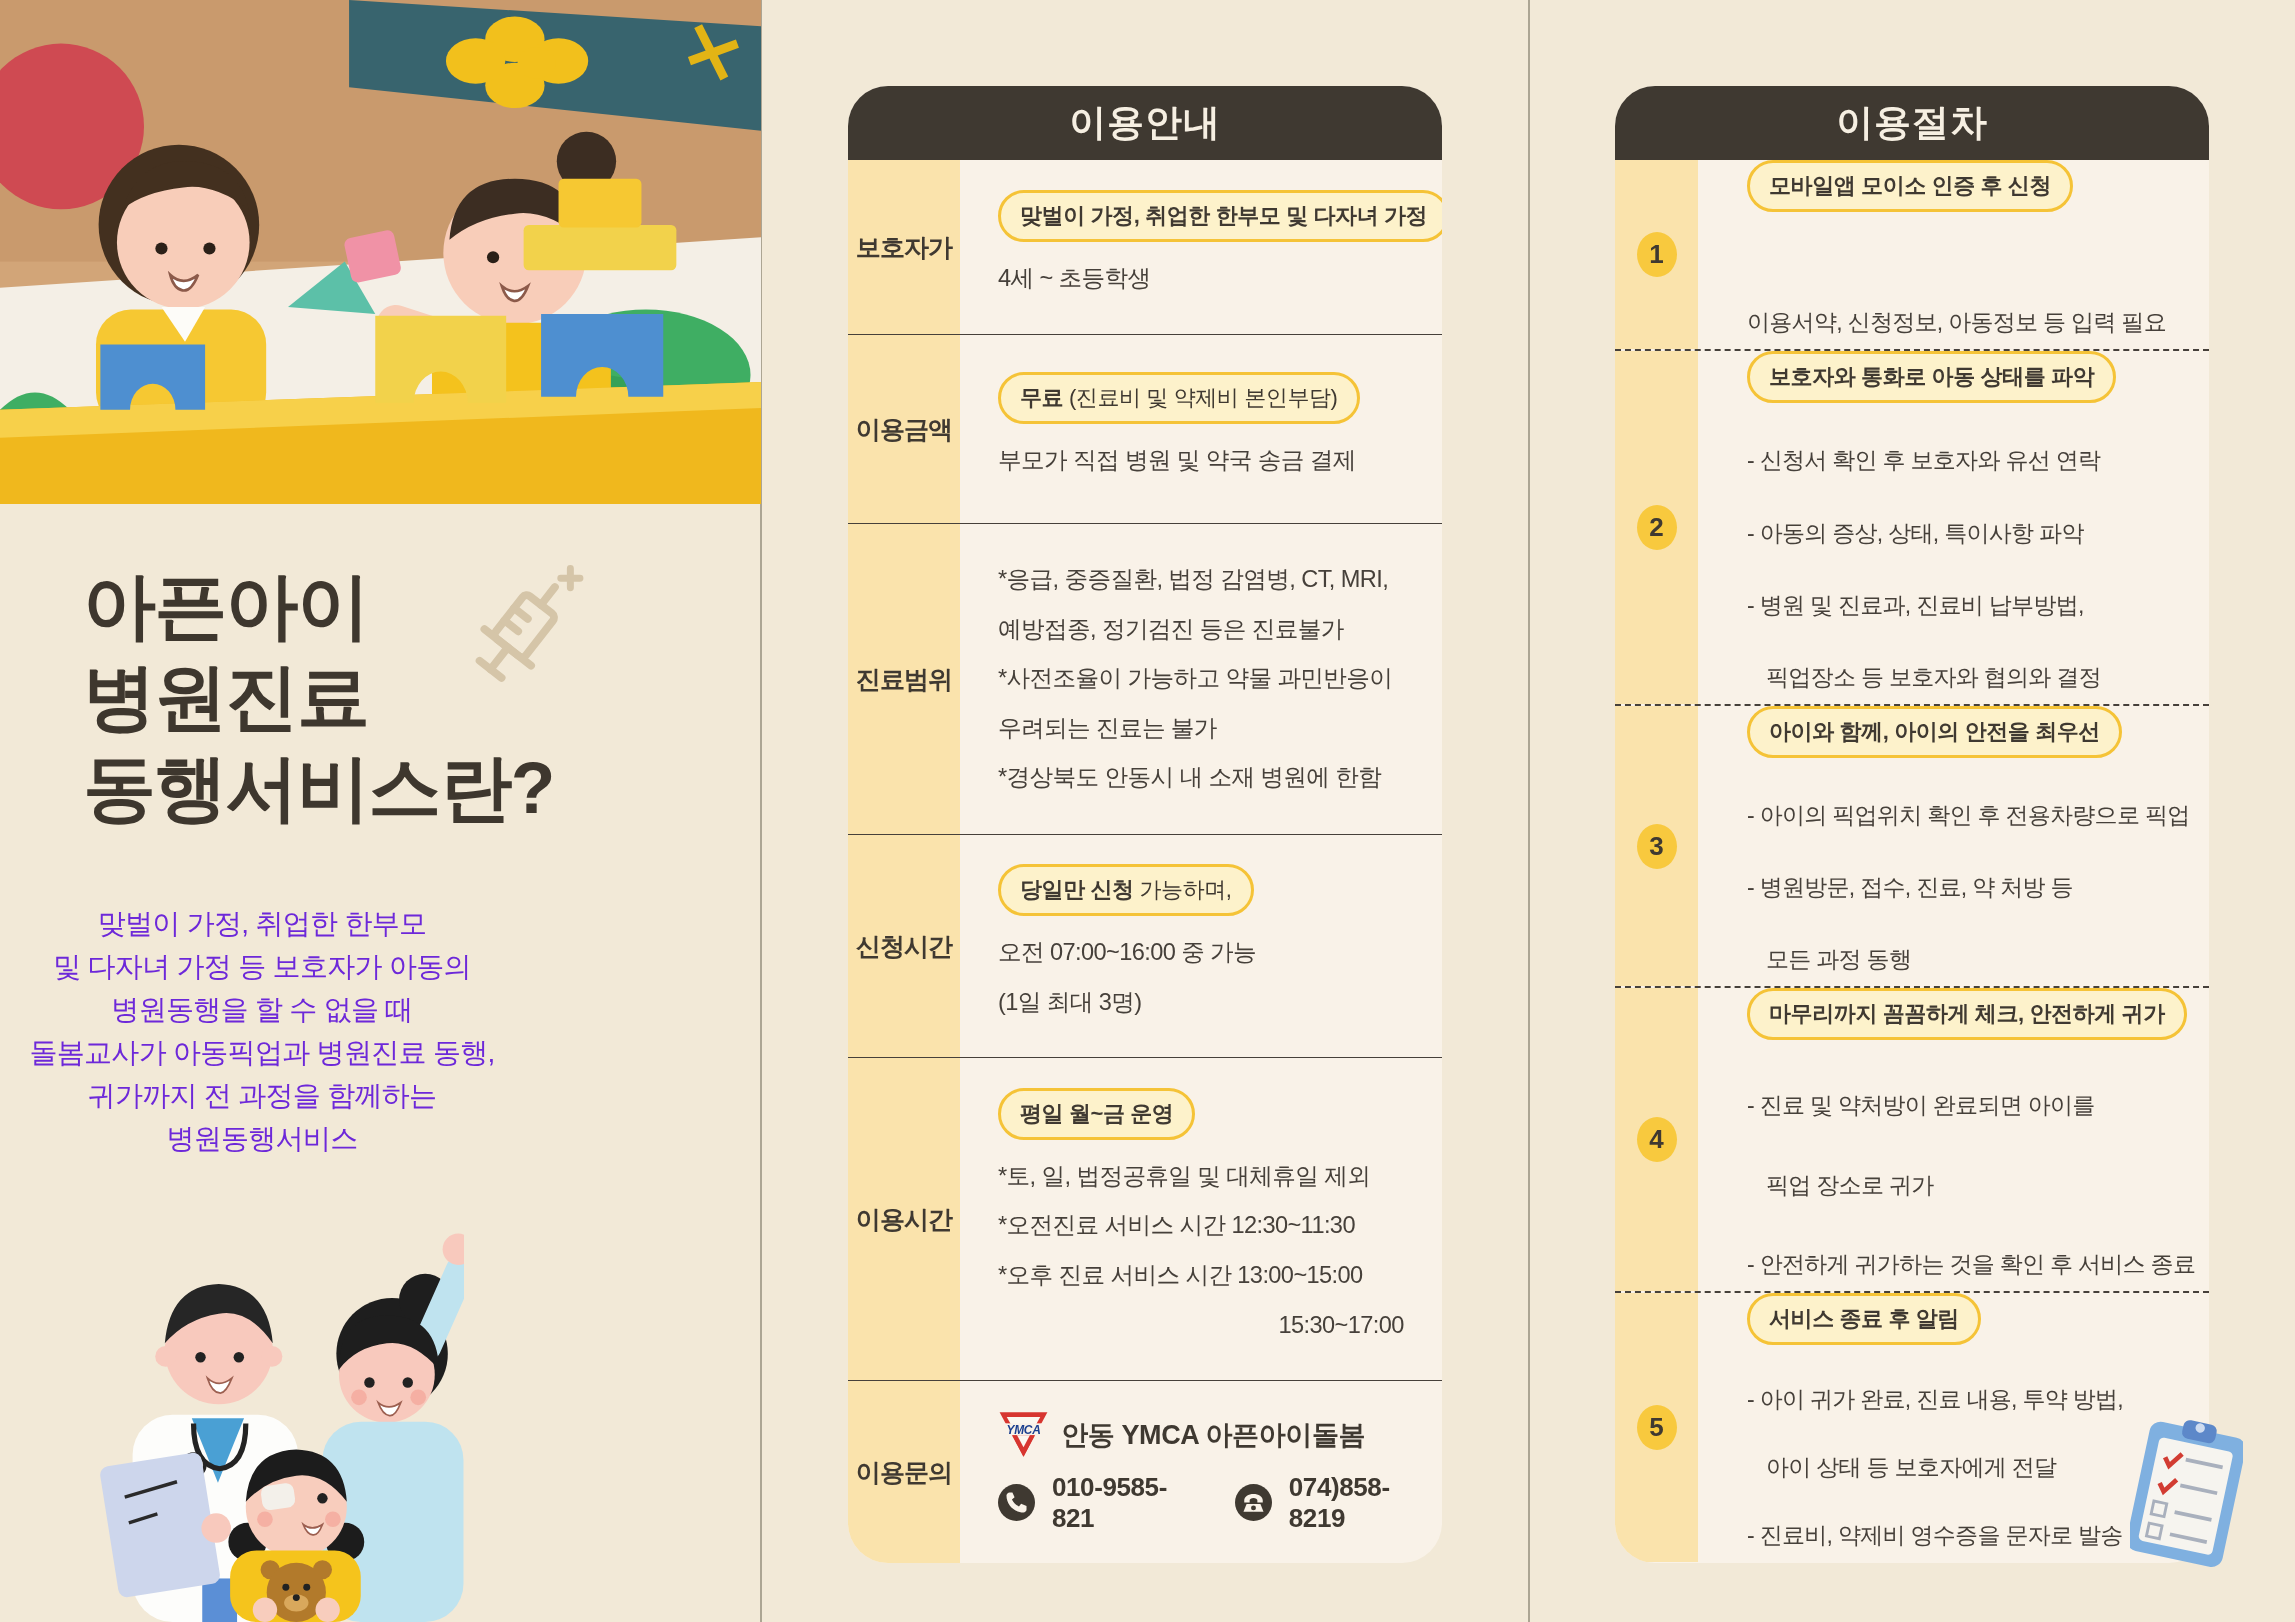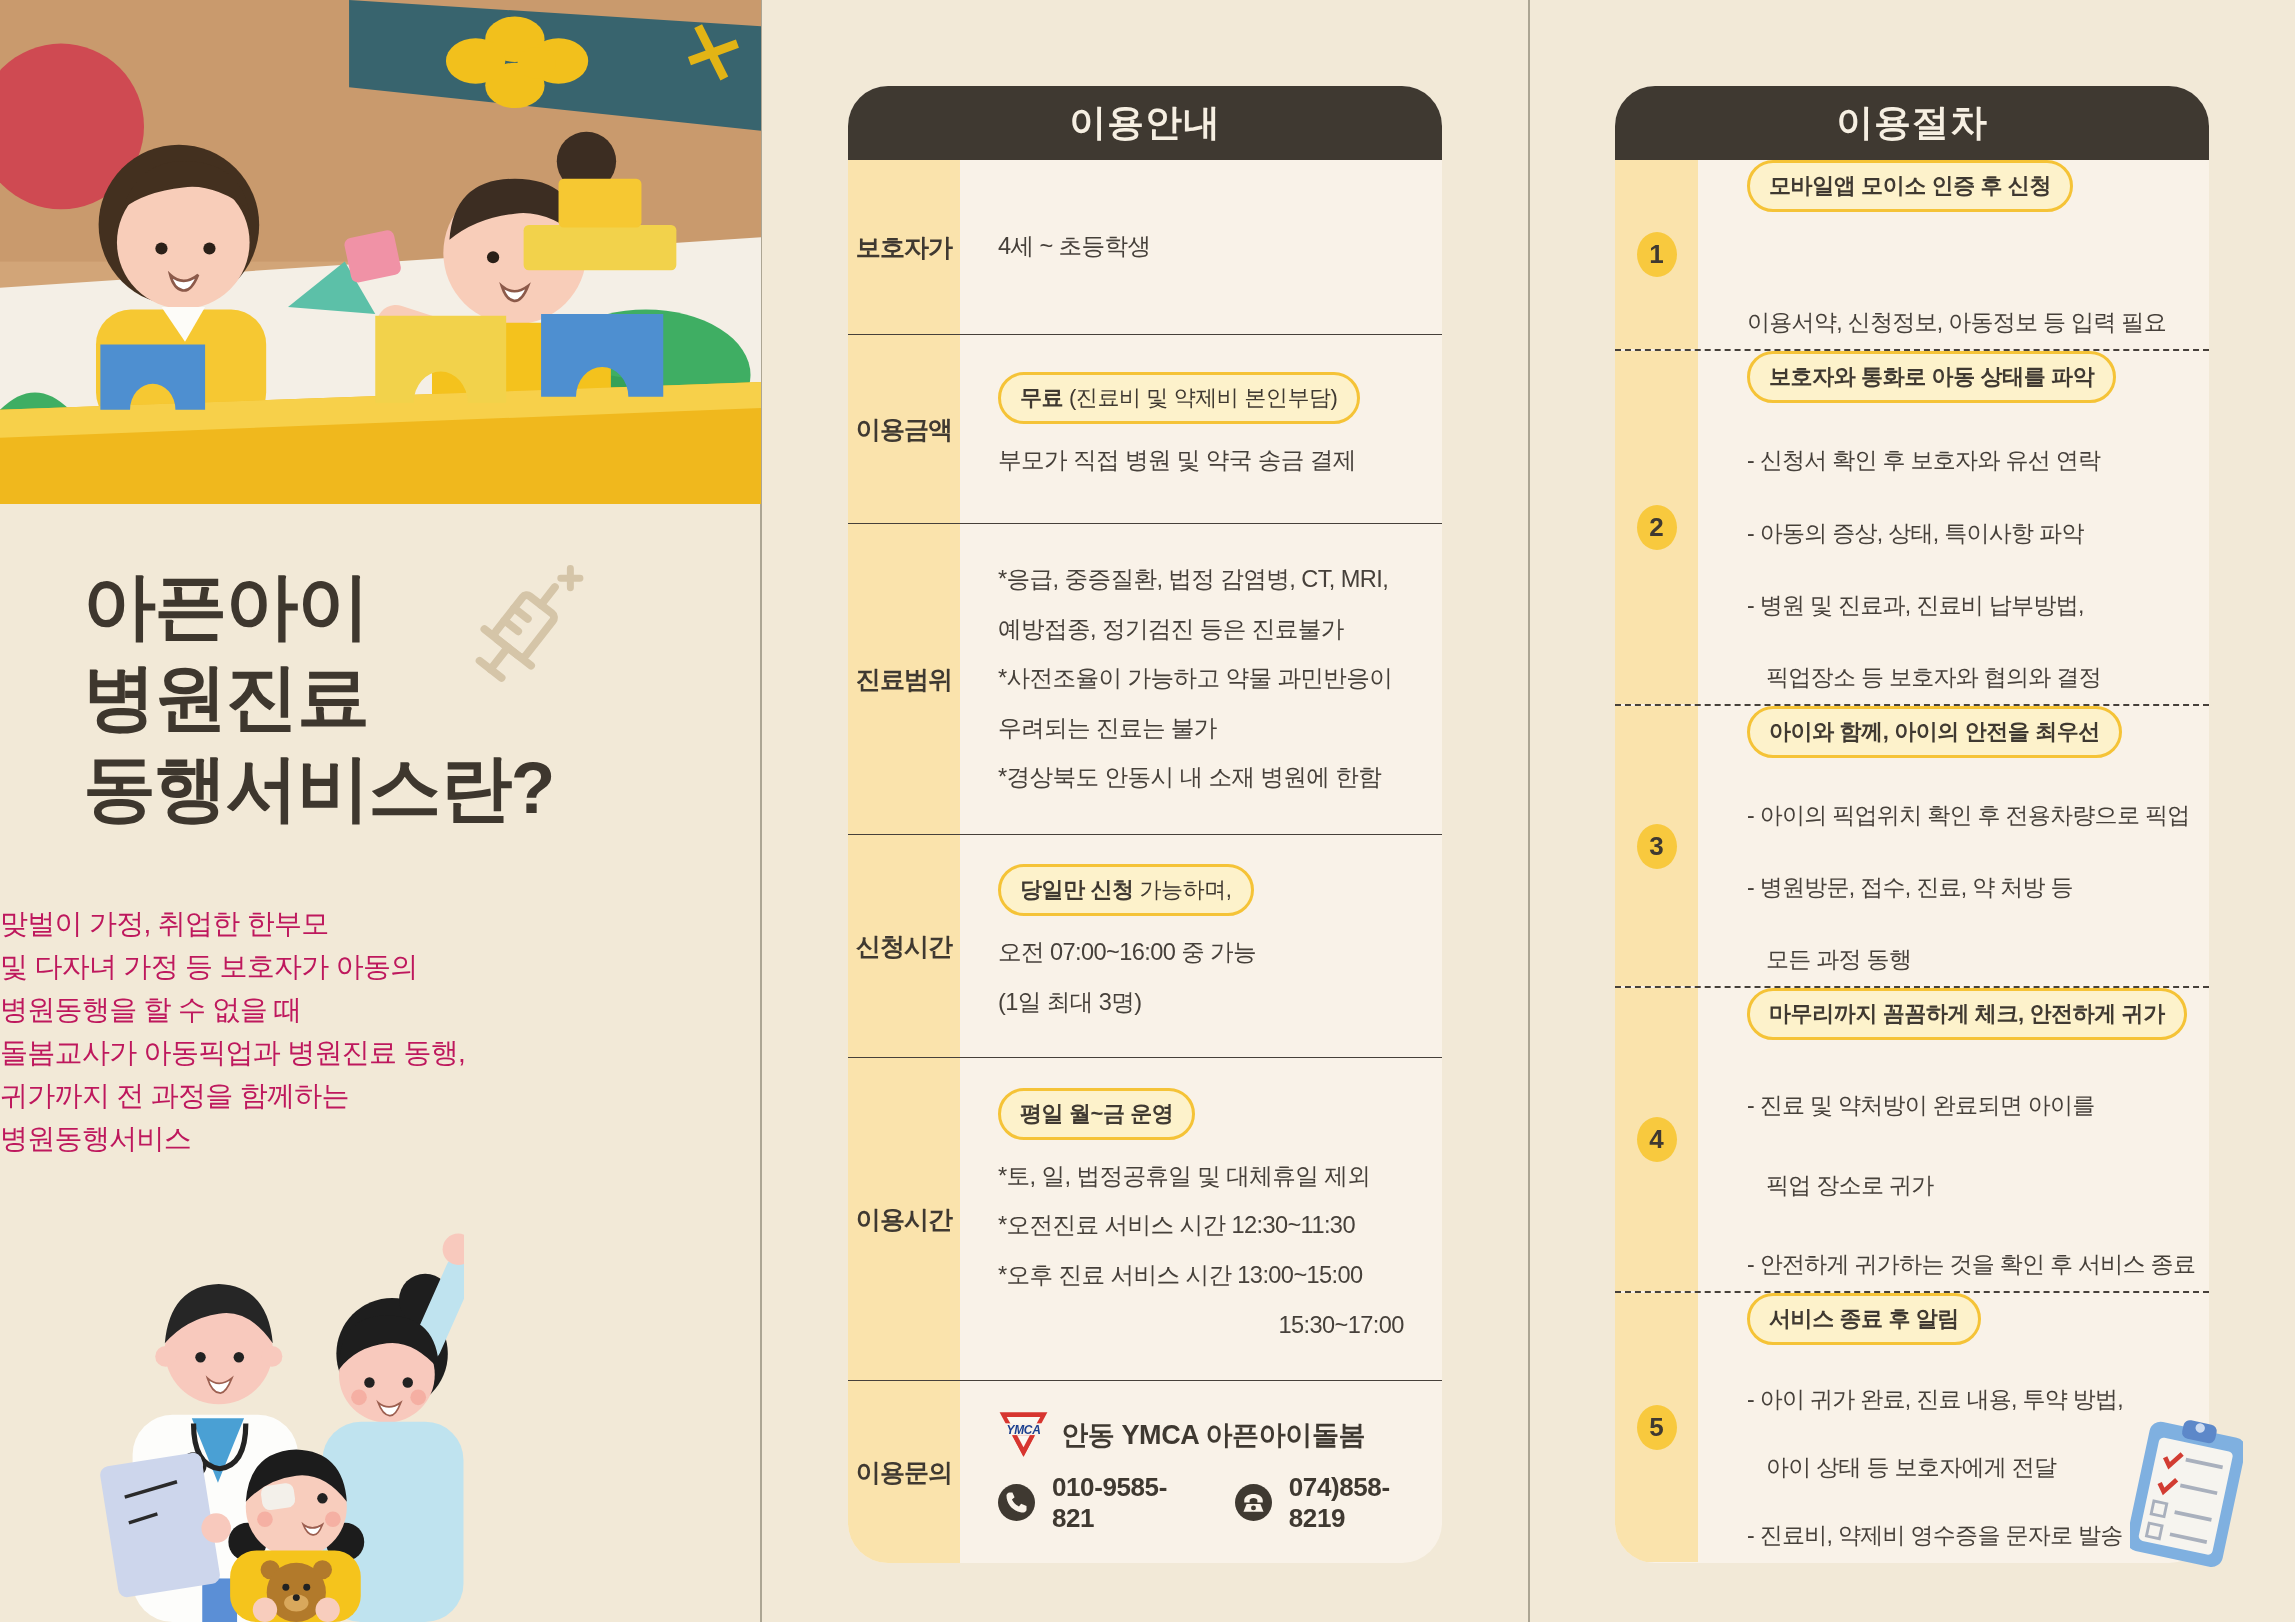--- a/index.html
+++ b/index.html
@@ -6,22 +6,22 @@
   body{font-family:"Liberation Sans", sans-serif; background:#e9e0cd;}
   #page{position:relative; width:2295px; height:1623px; background:#f2e9d7; overflow:hidden;}
 
   .vline{position:absolute; top:0; bottom:0; width:1.7px; background:#aca593;}
 
   
   #photo{position:absolute; left:0; top:0; width:761px; height:504px;}
   .left-title{position:absolute; left:83px; top:560px; font-size:73px; line-height:91px;
     font-weight:700; color:#3e372e; letter-spacing:-1.7px; white-space:nowrap;}
   #syringe{position:absolute; left:449px; top:559px; width:140px; height:148px;}
-  .left-desc{position:absolute; left:0; top:902px; width:524px; 
-    font-size:28px; line-height:43px; color:#be185d; font-weight:500; letter-spacing:-0.7px;}
+  .left-desc{position:absolute; left:0; top:902px; width:524px; text-align:center;
+    font-size:28px; line-height:43px; color:#6d28d9; font-weight:500; letter-spacing:-0.7px;}
   #family{position:absolute; left:45px; top:1204px; width:419px; height:418px;}
 
   
   .card{position:absolute; top:86px; width:594px; height:1477px; border-radius:40px;
     overflow:hidden; background:#f9f2e8;}
   .card-header{height:74px; background:#3f3931; color:#f6efe2; display:flex; align-items:center;
     justify-content:center; font-size:37px; font-weight:800; letter-spacing:0.9px;}
   #usage-card{left:848px;}
   #procedure-card{left:1615px;}
 
@@ -199,20 +199,21 @@
     <circle cx="252" cy="466" r="14" fill="#f8cdbd"></circle>
       <circle cx="324" cy="466" r="14" fill="#f8cdbd"></circle>
   </svg>
 
   <div class="card" id="usage-card">
     <div class="card-header">이용안내</div>
 
     <div class="u-row" style="height:175px">
       <div class="u-label">보호자가</div>
       <div class="u-content">
+        <span class="badge"><b>맞벌이 가정, 취업한 한부모 및 다자녀 가정</b><span></span></span>
         <div class="cell-text">4세 ~ 초등학생</div>
       </div>
     </div>
 
     <div class="u-row" style="height:189px">
       <div class="u-label">이용금액</div>
       <div class="u-content">
         <span class="badge"><b>무료</b><span> (진료비 및 약제비 본인부담)</span></span>
         <div class="cell-text">부모가 직접 병원 및 약국 송금 결제</div>
       </div>

